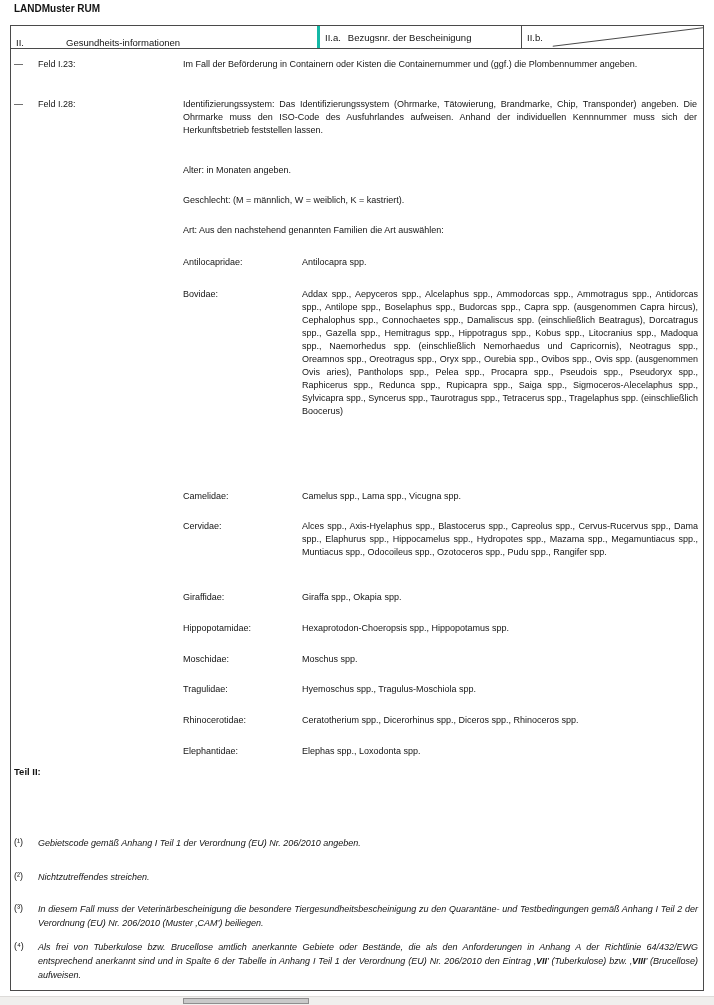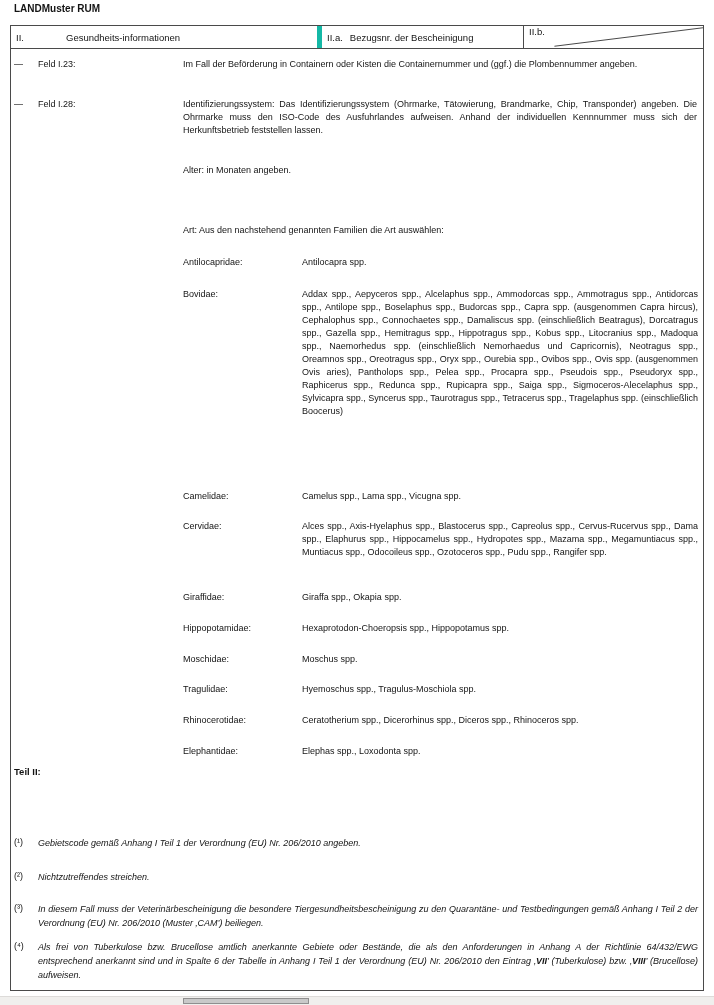--- a/index.html
+++ b/index.html
@@ -10,25 +10,25 @@
   .top-strip {
     position:absolute; top:3px; left:14px; right:11px;
     display:flex; 
     font-size:10px; font-weight:bold;
   }
   
   .hdr-table {
     position:absolute; top:25px; left:10px; width:692px; height:22px;
     border:1px solid #4a4a4a; display:flex; font-size:9.5px; background:#fff;
   }
-  .hdr-c1 { width:306px; border-right:5px solid #14b8a6; display:flex; align-items:center; }
+  .hdr-c1 { width:306px; border-right:3px solid #14b8a6; display:flex; align-items:flex-end; }
   .hdr-c1 .num { margin-left:5px; width:50px; }
   .hdr-c2 { width:196px; border-right:1px solid #4a4a4a; display:flex; align-items:center; padding-left:5px; }
   .hdr-c2 .num { margin-right:7px; }
-  .hdr-c3 { flex:1; position:relative; display:flex; align-items:flex-start; }
+  .hdr-c3 { flex:1; position:relative; display:flex; align-items:center; }
   .hdr-c3 .num { margin-left:5px; position:relative; z-index:2; background:transparent; }
   .hdr-c3 svg { position:absolute; left:0; top:0; width:100%; height:100%; z-index:1; }
   
   .doc-body {
     position:absolute; top:47px; left:10px; width:692px; height:943px;
     border:1px solid #4a4a4a; border-top:none;
     font-size:9px; line-height:13px;
   }
   .abs { position:absolute; }
   .dash  { left:3px; width:16px; }
@@ -82,20 +82,21 @@
 
     <span class="abs dash" style="top:11px">—</span>
     <span class="abs flabel" style="top:11px">Feld I.23:</span>
     <div class="abs ftext" style="top:11px">Im Fall der Beförderung in Containern oder Kisten die Containernummer und (ggf.) die Plombennummer angeben.</div>
 
     <span class="abs dash" style="top:51px">—</span>
     <span class="abs flabel" style="top:51px">Feld I.28:</span>
     <div class="abs ftext" style="top:51px">Identifizierungssystem: Das Identifizierungssystem (Ohrmarke, Tätowierung, Brandmarke, Chip, Transponder) angeben. Die Ohrmarke muss den ISO-Code des Ausfuhrlandes aufweisen. Anhand der individuellen Kennnummer muss sich der Herkunftsbetrieb feststellen lassen.</div>
 
     <div class="abs sub" style="top:117px">Alter: in Monaten angeben.</div>
+    <div class="abs sub" style="top:147px">Geschlecht: (M = männlich, W = weiblich, K = kastriert).</div>
     <div class="abs sub" style="top:177px">Art: Aus den nachstehend genannten Familien die Art auswählen:</div>
 
     <span class="abs fam-name" style="top:209px">Antilocapridae:</span>
     <div class="abs fam-species" style="top:209px">Antilocapra spp.</div>
 
     <span class="abs fam-name" style="top:241px">Bovidae:</span>
     <div class="abs fam-species" style="top:241px">Addax spp., Aepyceros spp., Alcelaphus spp., Ammodorcas spp., Ammotragus spp., Antidorcas spp., Antilope spp., Boselaphus spp., Budorcas spp., Capra spp. (ausgenommen Capra hircus), Cephalophus spp., Connochaetes spp., Damaliscus spp. (einschließlich Beatragus), Dorcatragus spp., Gazella spp., Hemitragus spp., Hippotragus spp., Kobus spp., Litocranius spp., Madoqua spp., Naemorhedus spp. (einschließlich Nemorhaedus und Capricornis), Neotragus spp., Oreamnos spp., Oreotragus spp., Oryx spp., Ourebia spp., Ovibos spp., Ovis spp. (ausgenommen Ovis aries), Pantholops spp., Pelea spp., Procapra spp., Pseudois spp., Pseudoryx spp., Raphicerus spp., Redunca spp., Rupicapra spp., Saiga spp., Sigmoceros-Alecelaphus spp., Sylvicapra spp., Syncerus spp., Taurotragus spp., Tetracerus spp., Tragelaphus spp. (einschließlich Boocerus)</div>
 
     <span class="abs fam-name" style="top:443px">Camelidae:</span>
     <div class="abs fam-species" style="top:443px">Camelus spp., Lama spp., Vicugna spp.</div>

